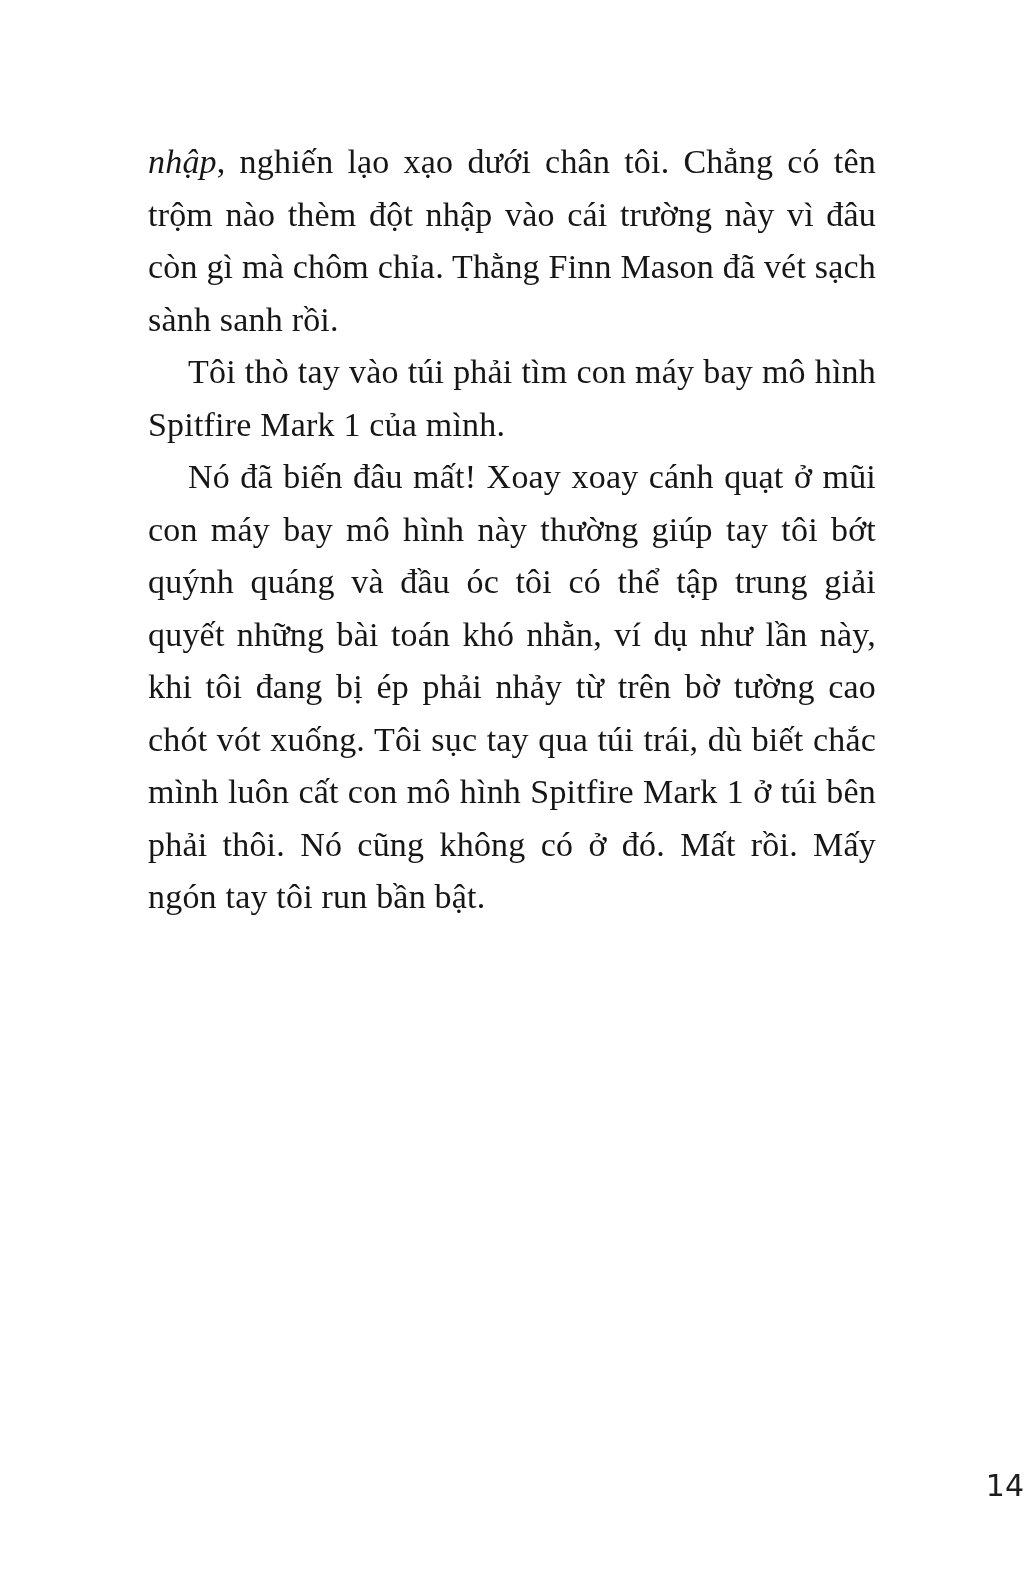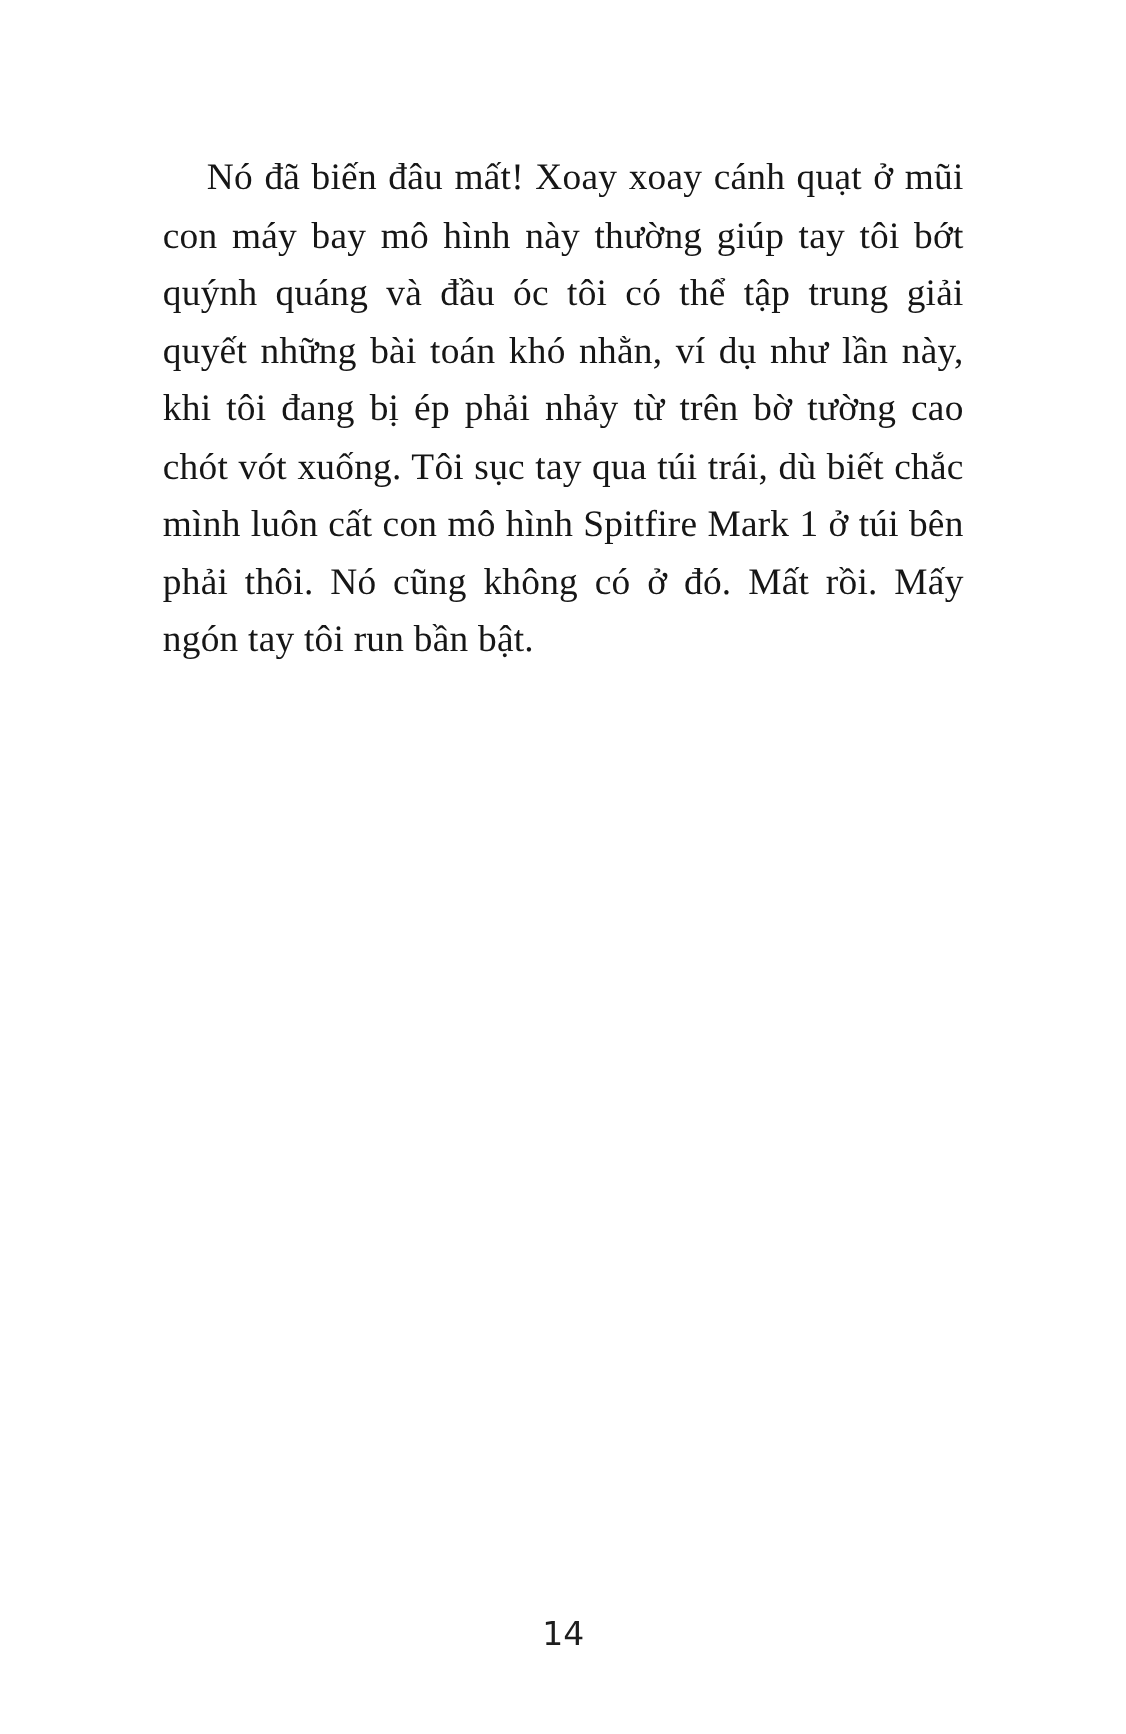--- a/index.html
+++ b/index.html
@@ -33,26 +33,28 @@
     text-indent: 40px;
   }
   .text-block em {
     font-style: italic;
   }
   .page-number {
     position: absolute;
     left: 0;
     width: 1024px;
     top: 1468px;
-    text-align: center;
+    text-align: right;
     font-family: "DejaVu Sans", "Liberation Sans", sans-serif;
     font-size: 30px;
     color: #1d1d1d;
   }
 </style>
 </head>
 <body>
 
 <div class="text-block" id="text-block">
+    <p><em>nhập</em><span>, nghiến lạo xạo dưới chân tôi. Chẳng có tên trộm nào thèm đột nhập vào cái trường này vì đâu còn gì mà chôm chỉa. Thằng Finn Mason đã vét sạch sành sanh rồi.</span></p>
+    <p class="indent"><span>Tôi thò tay vào túi phải tìm con máy bay mô hình Spitfire Mark 1 của mình.</span></p>
     <p class="indent"><span>Nó đã biến đâu mất! Xoay xoay cánh quạt ở mũi con máy bay mô hình này thường giúp tay tôi bớt quýnh quáng và đầu óc tôi có thể tập trung giải quyết những bài toán khó nhằn, ví dụ như lần này, khi tôi đang bị ép phải nhảy từ trên bờ tường cao chót vót xuống. Tôi sục tay qua túi trái, dù biết chắc mình luôn cất con mô hình Spitfire Mark 1 ở túi bên phải thôi. Nó cũng không có ở đó. Mất rồi. Mấy ngón tay tôi run bần bật.</span></p>
   </div>
 
 <div class="page-number">14</div>
 
 </body></html>

